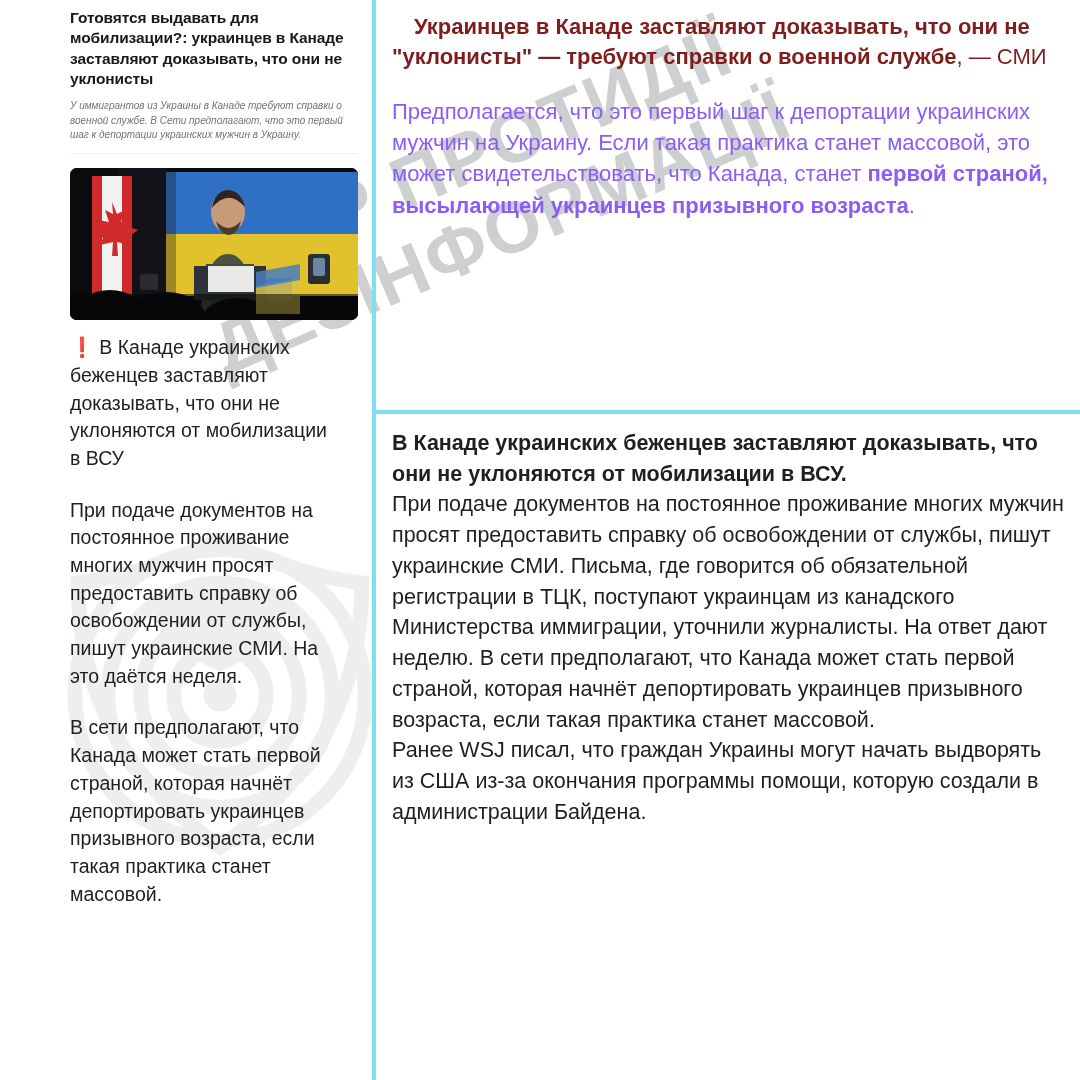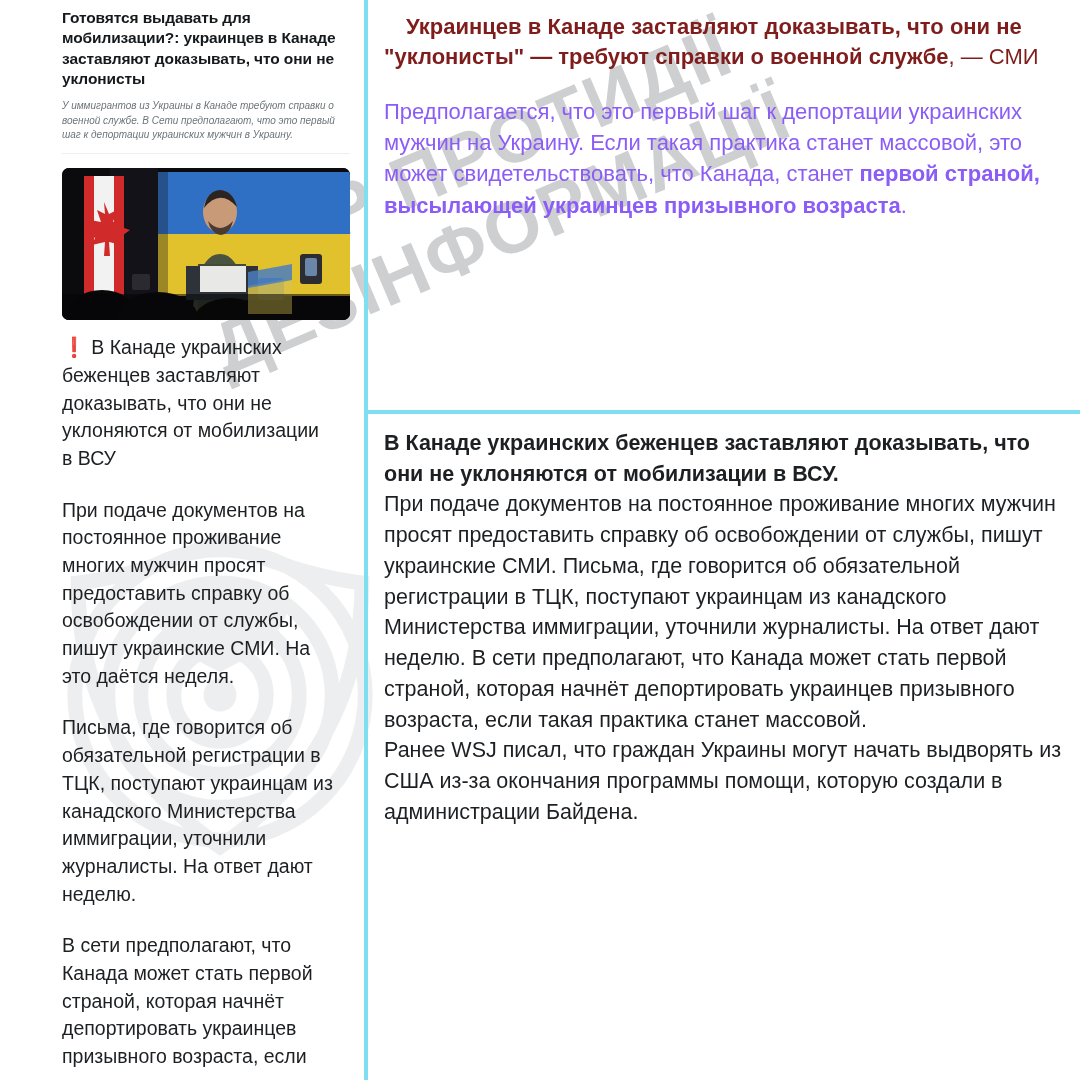--- a/index.html
+++ b/index.html
@@ -48,20 +48,21 @@
     opacity: .92;
   }
   .wm-text .l2 { display: block; padding-left: 52px; }
 
   
   .frame {
     position: absolute;
     inset: 0;
     z-index: 3;
     display: flex;
+    padding-left: 8px;
   }
   .col-left {
     width: 478px;
     height: 1080px;
     position: relative;
     box-sizing: border-box;
     padding: 0 0 0 0;
   }
   .divider-v {
     width: 4px;
@@ -246,21 +247,20 @@
             <path d="M186 104 l44 -8 l0 16 l-44 8 Z" fill="#4a7ec0" opacity=".85"></path>
             <rect x="0" y="126" width="288" height="26" fill="#060608" opacity=".55"></rect>
           </svg>
         </div>
 
         <div class="post-body">
           <p>
             <span class="warn-emoji">❗</span><span>В Канаде украинских беженцев заставляют доказывать, что они не уклоняются от мобилизации в ВСУ</span>
           </p>
           <p>При подаче документов на постоянное проживание многих мужчин просят предоставить справку об освобождении от службы, пишут украинские СМИ. На это даётся неделя.</p>
-          <p>Письма, где говорится об обязательной регистрации в ТЦК, поступают украинцам из канадского Министерства иммиграции, уточнили журналисты. На ответ дают неделю.</p>
           <p>В сети предполагают, что Канада может стать первой страной, которая начнёт депортировать украинцев призывного возраста, если такая практика станет массовой.</p>
         </div>
 
       </div>
     </div>
 
     <div class="divider-v"></div>
 
     <div class="col-right">
 

